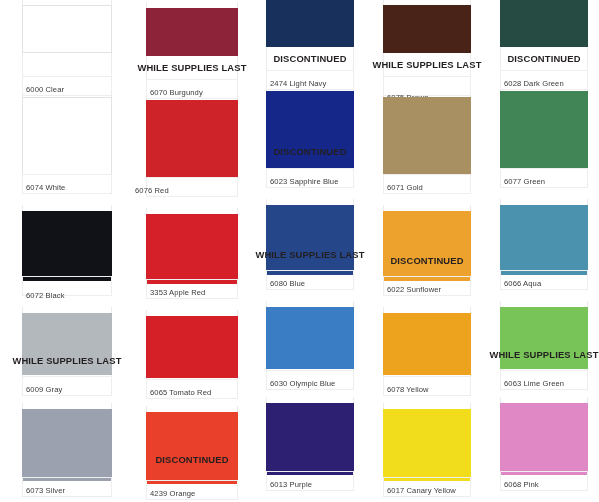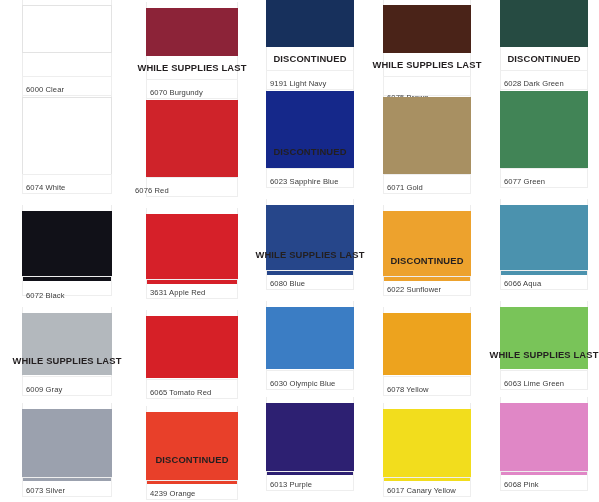--- a/index.html
+++ b/index.html
@@ -69,21 +69,21 @@
     <div class="label" style="left: 26px; top: 85px;">6000 Clear</div>
     <div class="colbox" style="left: 146px; top: 2px; width: 92px; height: 96px;"></div>
     <div class="swatch" title="6070 Burgundy" style="left: 146px; top: 8px; width: 92px; height: 48px; background: rgb(140, 35, 56);"></div>
     <div class="note" style="left: 124px; width: 136px; top: 62px;">WHILE SUPPLIES LAST</div>
     <div class="labelbox" style="left: 146px; top: 79px; width: 92px; height: 20px;"></div>
     <div class="label" style="left: 150px; top: 88px;">6070 Burgundy</div>
     <div class="colbox" style="left: 266px; top: -7px; width: 88px; height: 96px;"></div>
     <div class="swatch" title="6062 Light Navy" style="left: 266px; top: -1px; width: 88px; height: 48px; background: rgb(23, 48, 92);"></div>
     <div class="note" style="left: 244px; width: 132px; top: 53px;">DISCONTINUED</div>
     <div class="labelbox" style="left: 266px; top: 70px; width: 88px; height: 20px;"></div>
-    <div class="label" style="left: 270px; top: 79px;">9191 Light Navy</div>
+    <div class="label" style="left: 270px; top: 79px;">2474 Light Navy</div>
     <div class="colbox" style="left: 383px; top: -1px; width: 88px; height: 96px;"></div>
     <div class="swatch" title="6075 Brown" style="left: 383px; top: 5px; width: 88px; height: 48px; background: rgb(74, 35, 24);"></div>
     <div class="note" style="left: 361px; width: 132px; top: 59px;">WHILE SUPPLIES LAST</div>
     <div class="labelbox" style="left: 383px; top: 76px; width: 88px; height: 20px;"></div>
     <div class="label" style="left: 387px; top: 85px; margin-top: 8px;">6075 Brown</div>
     <div class="colbox" style="left: 500px; top: -7px; width: 88px; height: 96px;"></div>
     <div class="swatch" title="6028 Dark Green" style="left: 500px; top: -1px; width: 88px; height: 48px; background: rgb(38, 75, 66);"></div>
     <div class="note" style="left: 478px; width: 132px; top: 53px;">DISCONTINUED</div>
     <div class="labelbox" style="left: 500px; top: 70px; width: 88px; height: 20px;"></div>
     <div class="label" style="left: 504px; top: 79px;">6028 Dark Green</div>
@@ -108,21 +108,21 @@
     <div class="swatch" title="6077 Green" style="left: 500px; top: 91px; width: 88px; height: 78px; background: rgb(65, 132, 86);"></div>
     <div class="labelbox" style="left: 500px; top: 168px; width: 88px; height: 20px;"></div>
     <div class="label" style="left: 504px; top: 177px;">6077 Green</div>
     <div class="colbox" style="left: 22px; top: 205px; width: 90px; height: 90px;"></div>
     <div class="swatch" title="6072 Black" style="left: 22px; top: 211px; width: 90px; height: 70px; background: rgb(17, 17, 24);"></div>
     <div class="labelbox" style="left: 22px; top: 276px; width: 90px; height: 20px;"></div>
     <div class="label" style="left: 26px; top: 285px; margin-top: 6px;">6072 Black</div>
     <div class="colbox" style="left: 146px; top: 208px; width: 92px; height: 90px;"></div>
     <div class="swatch" title="6058 Apple Red" style="left: 146px; top: 214px; width: 92px; height: 70px; background: rgb(214, 32, 41);"></div>
     <div class="labelbox" style="left: 146px; top: 279px; width: 92px; height: 20px;"></div>
-    <div class="label" style="left: 150px; top: 288px;">3631 Apple Red</div>
+    <div class="label" style="left: 150px; top: 288px;">3353 Apple Red</div>
     <div class="colbox" style="left: 266px; top: 199px; width: 88px; height: 90px;"></div>
     <div class="swatch" title="6080 Blue" style="left: 266px; top: 205px; width: 88px; height: 70px; background: rgb(38, 70, 138);"></div>
     <div class="note" style="left: 244px; width: 132px; top: 249px;">WHILE SUPPLIES LAST</div>
     <div class="labelbox" style="left: 266px; top: 270px; width: 88px; height: 20px;"></div>
     <div class="label" style="left: 270px; top: 279px; text-align: right;">6080 Blue</div>
     <div class="colbox" style="left: 383px; top: 205px; width: 88px; height: 90px;"></div>
     <div class="swatch" title="6022 Sunflower" style="left: 383px; top: 211px; width: 88px; height: 70px; background: rgb(237, 162, 45);"></div>
     <div class="note" style="left: 361px; width: 132px; top: 255px;">DISCONTINUED</div>
     <div class="labelbox" style="left: 383px; top: 276px; width: 88px; height: 20px;"></div>
     <div class="label" style="left: 387px; top: 285px;">6022 Sunflower</div>

